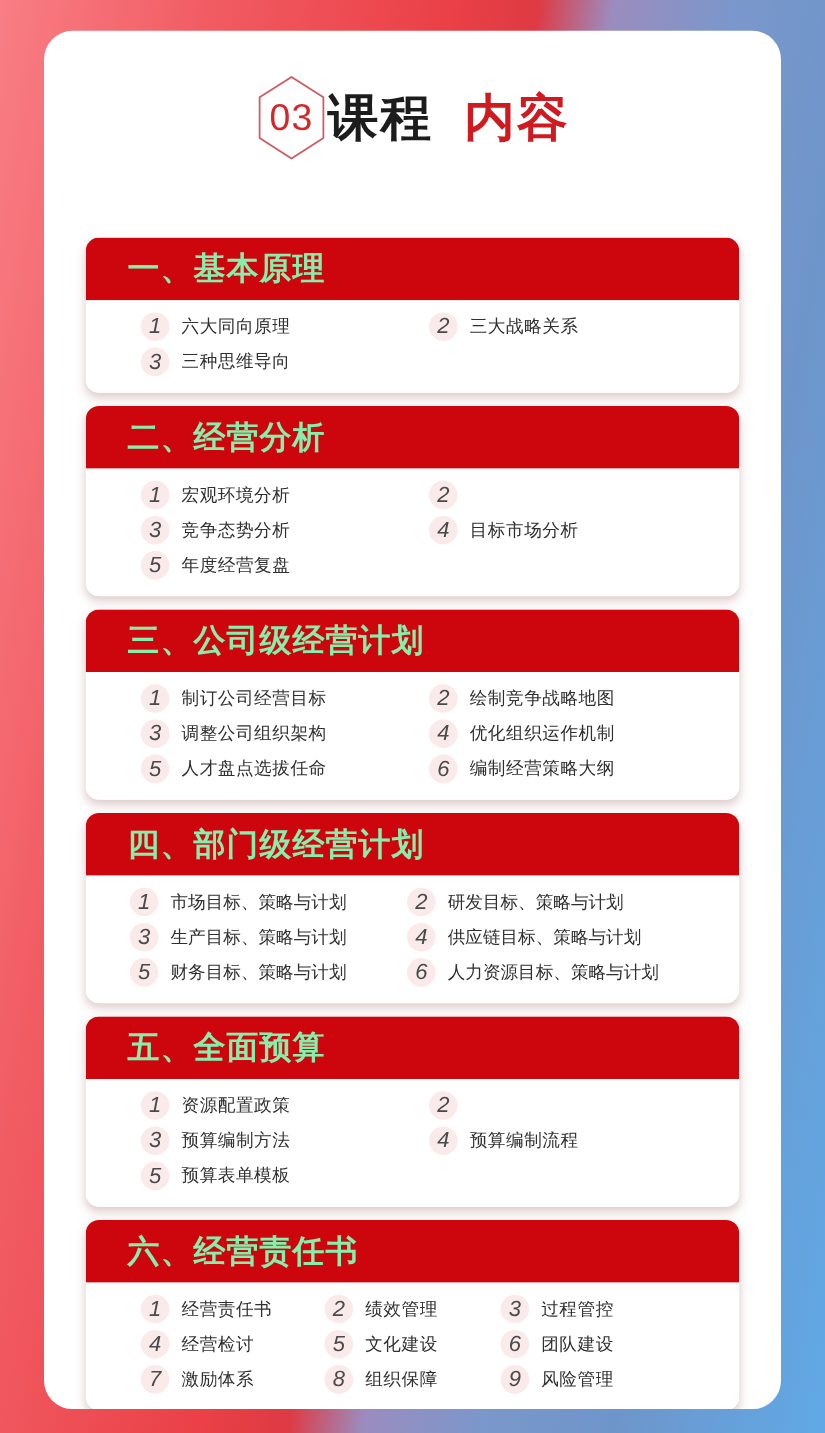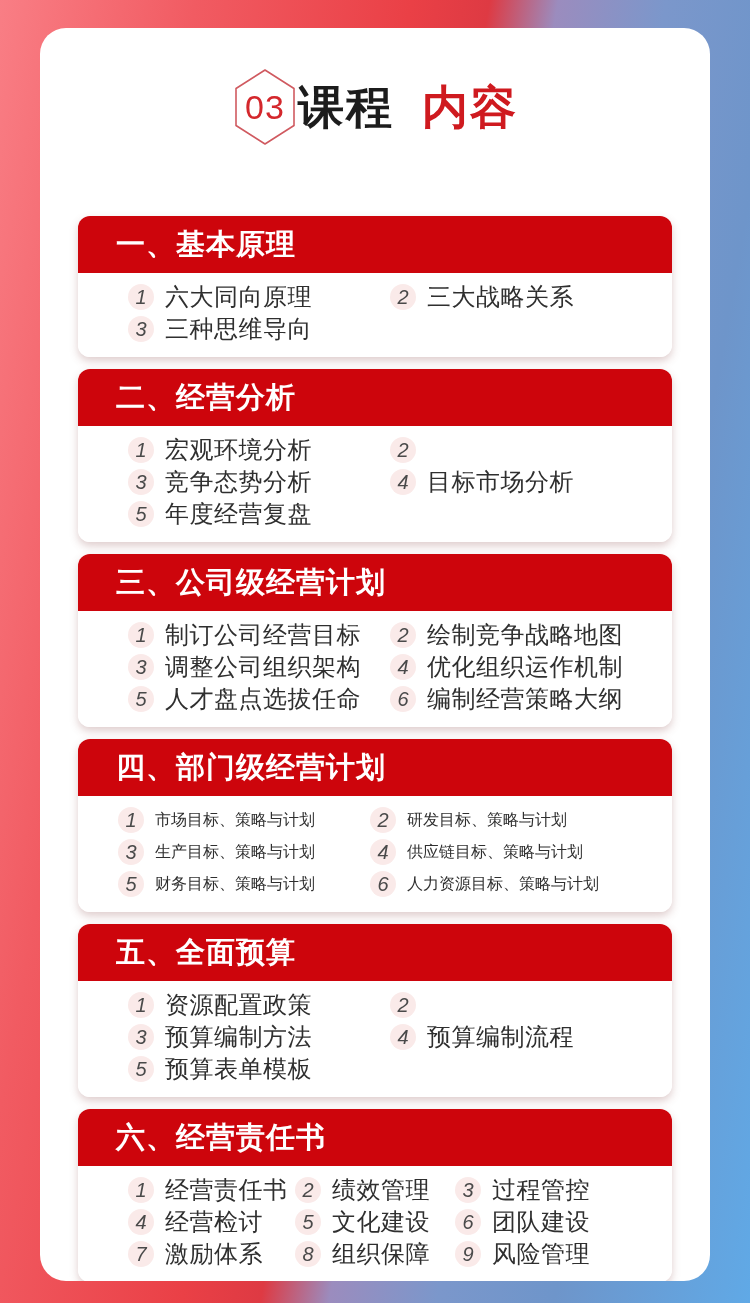--- a/index.html
+++ b/index.html
@@ -39,33 +39,33 @@
   #sections{padding:0;}
   .course-card{
     margin:0 38px 12px 38px;border-radius:12px;overflow:hidden;background:#fff;
     box-shadow:0 4px 9px rgba(150,90,90,0.30);
   }
   .course-card:last-child{margin-bottom:0;}
   .card-header{
     height:57px;background:var(--banner-red);display:flex;align-items:center;
     padding-left:38px;
   }
-  .card-title{color:#ffffff;font-size:29px;font-weight:bold;letter-spacing:1px;}
+  .card-title{color:#86efac;font-size:29px;font-weight:bold;letter-spacing:1px;}
   .card-body{
     background:#fff;padding:8px 14px 12px 50px;display:grid;align-content:start;
   }
   .card-body.cols-2{grid-template-columns:262px 1fr;}
   .card-body.cols-3{grid-template-columns:167px 160px 1fr;}
   .item{display:flex;align-items:center;height:32px;gap:11px;}
   .item-num{
     flex:0 0 26px;width:26px;height:26px;border-radius:50%;background:var(--num-bg);
     display:flex;align-items:center;justify-content:center;
     font-style:italic;font-size:20px;color:var(--num-fg);
   }
-  .item-text{font-size:24px;color:var(--item-text);white-space:nowrap;letter-spacing:0.5px;}
+  .item-text{font-size:16px;color:var(--item-text);white-space:nowrap;letter-spacing:0.5px;}
   
   .course-card.compact .card-body{padding-left:40px;}
   .course-card.compact .card-body.cols-2{grid-template-columns:252px 1fr;}
   .course-card.compact .item-text{font-size:16px;letter-spacing:0;}
 </style>
 </head>
 <body>
 
 <div class="outer-card">
 

